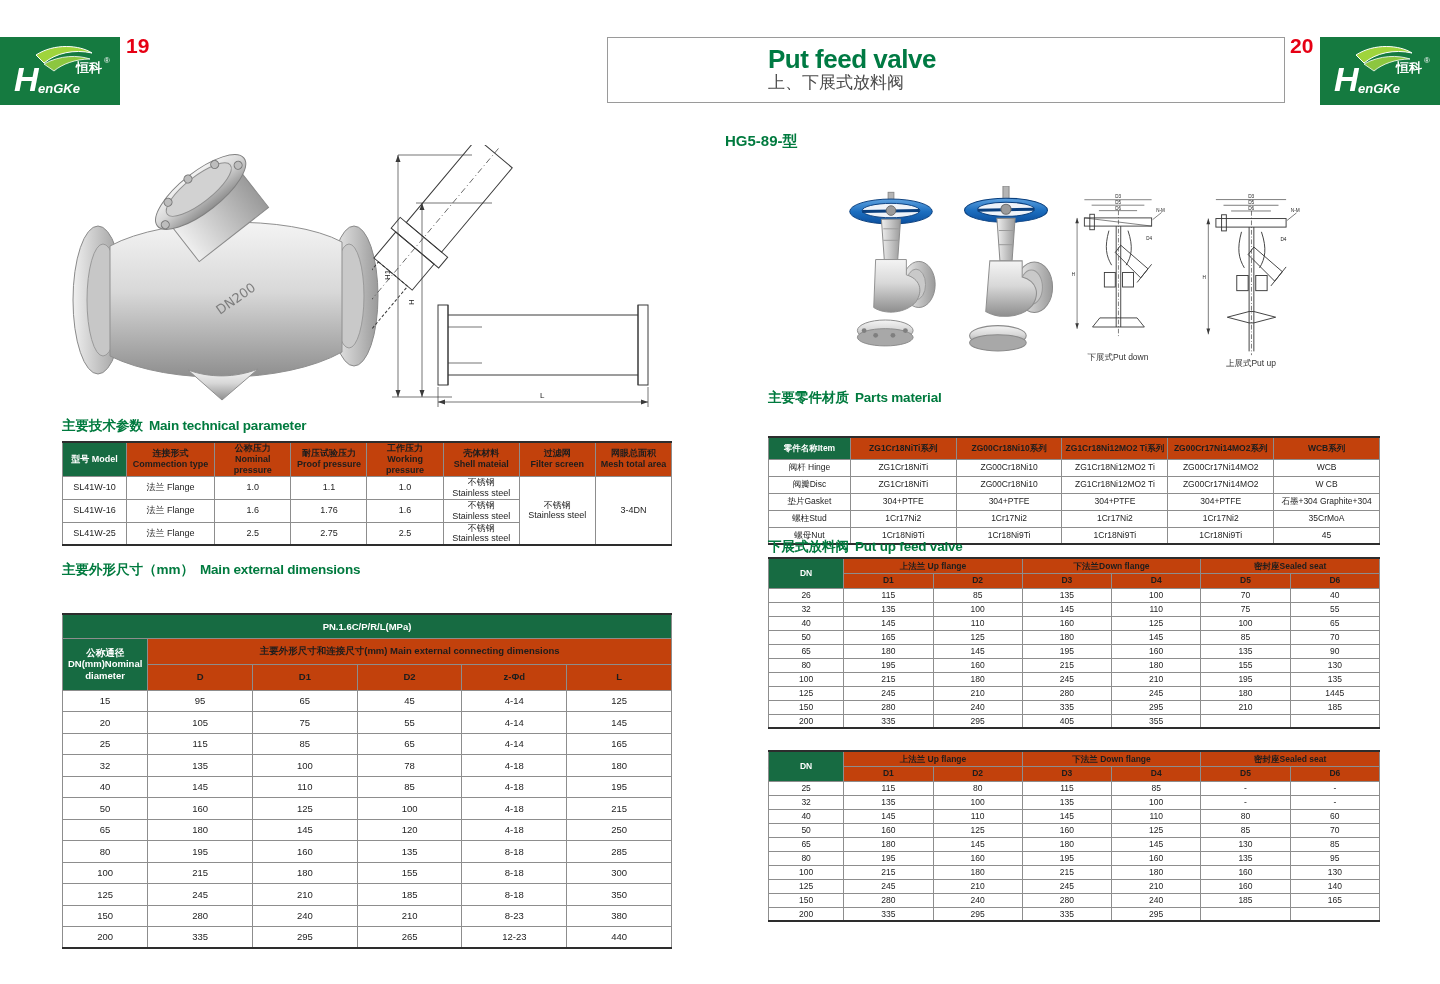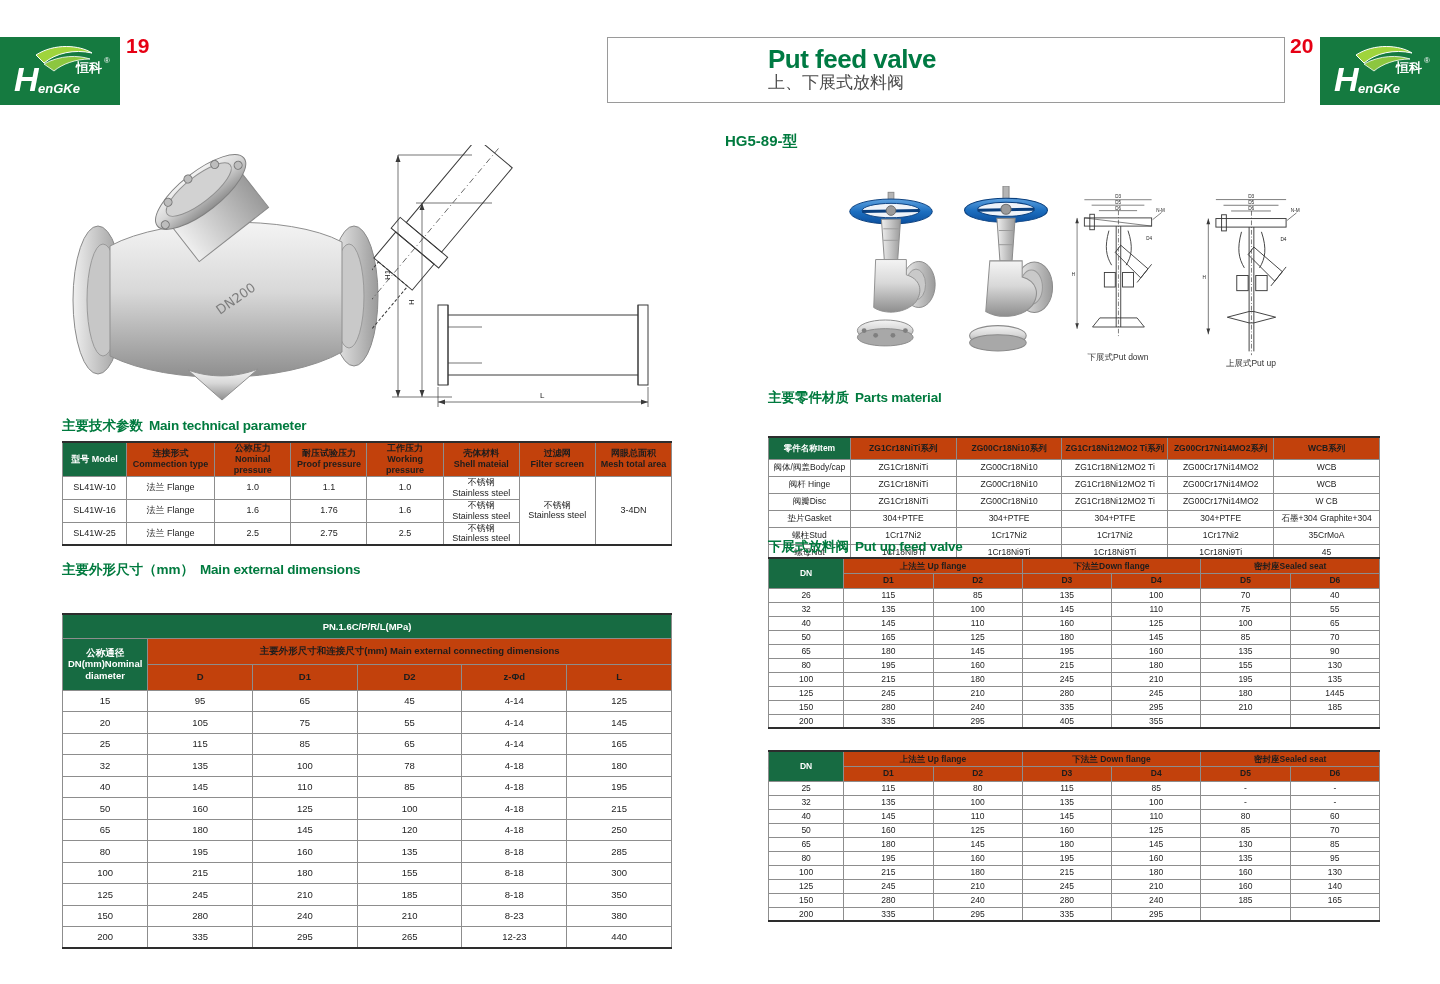--- a/index.html
+++ b/index.html
@@ -483,28 +483,20 @@
             <th class="dark">零件名称Item</th>
             <th>ZG1Cr18NiTi系列</th>
             <th>ZG00Cr18Ni10系列</th>
             <th>ZG1Cr18Ni12MO2 Ti系列</th>
             <th>ZG00Cr17Ni14MO2系列</th>
             <th>WCB系列</th>
           </tr>
         </thead>
       <tbody>
           <tr>
-            <td>阀体/阀盖Body/cap</td>
-            <td>ZG1Cr18NiTi</td>
-            <td>ZG00Cr18Ni10</td>
-            <td>ZG1Cr18Ni12MO2 Ti</td>
-            <td>ZG00Cr17Ni14MO2</td>
-            <td>WCB</td>
-          </tr>
-          <tr>
             <td>阀杆 Hinge</td>
             <td>ZG1Cr18NiTi</td>
             <td>ZG00Cr18Ni10</td>
             <td>ZG1Cr18Ni12MO2 Ti</td>
             <td>ZG00Cr17Ni14MO2</td>
             <td>WCB</td>
           </tr>
           <tr>
             <td>阀瓣Disc</td>
             <td>ZG1Cr18NiTi</td>

